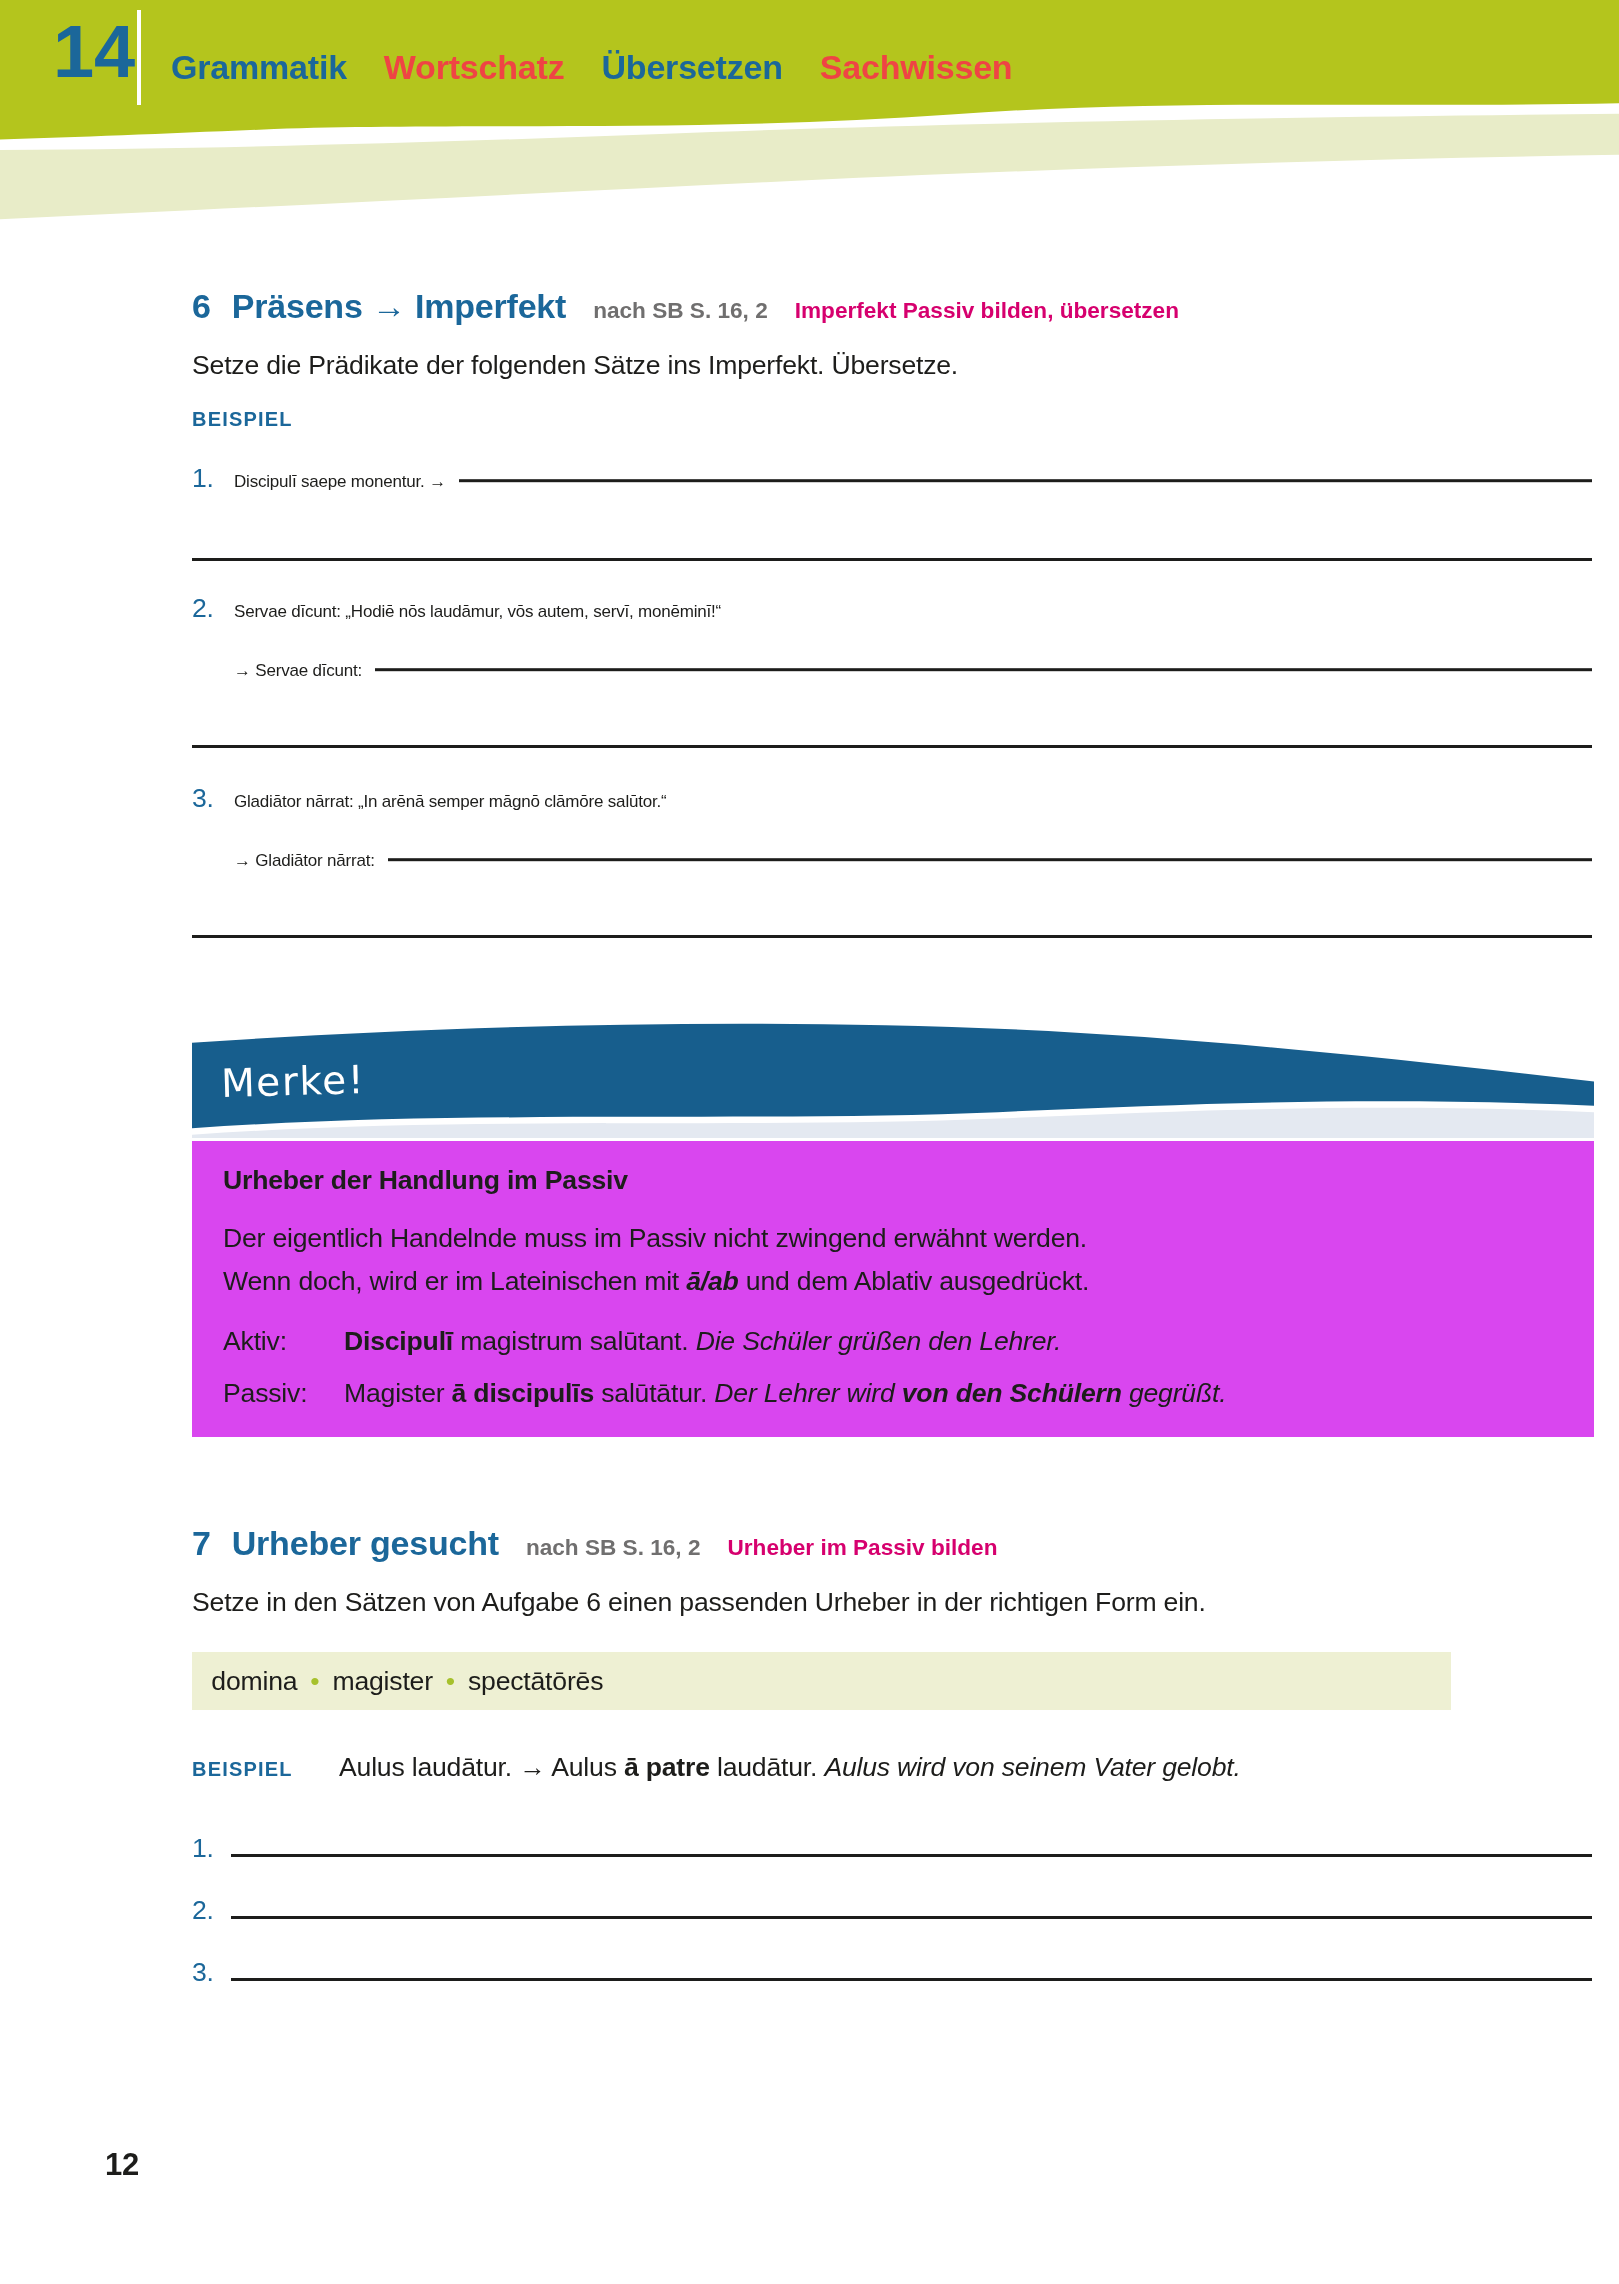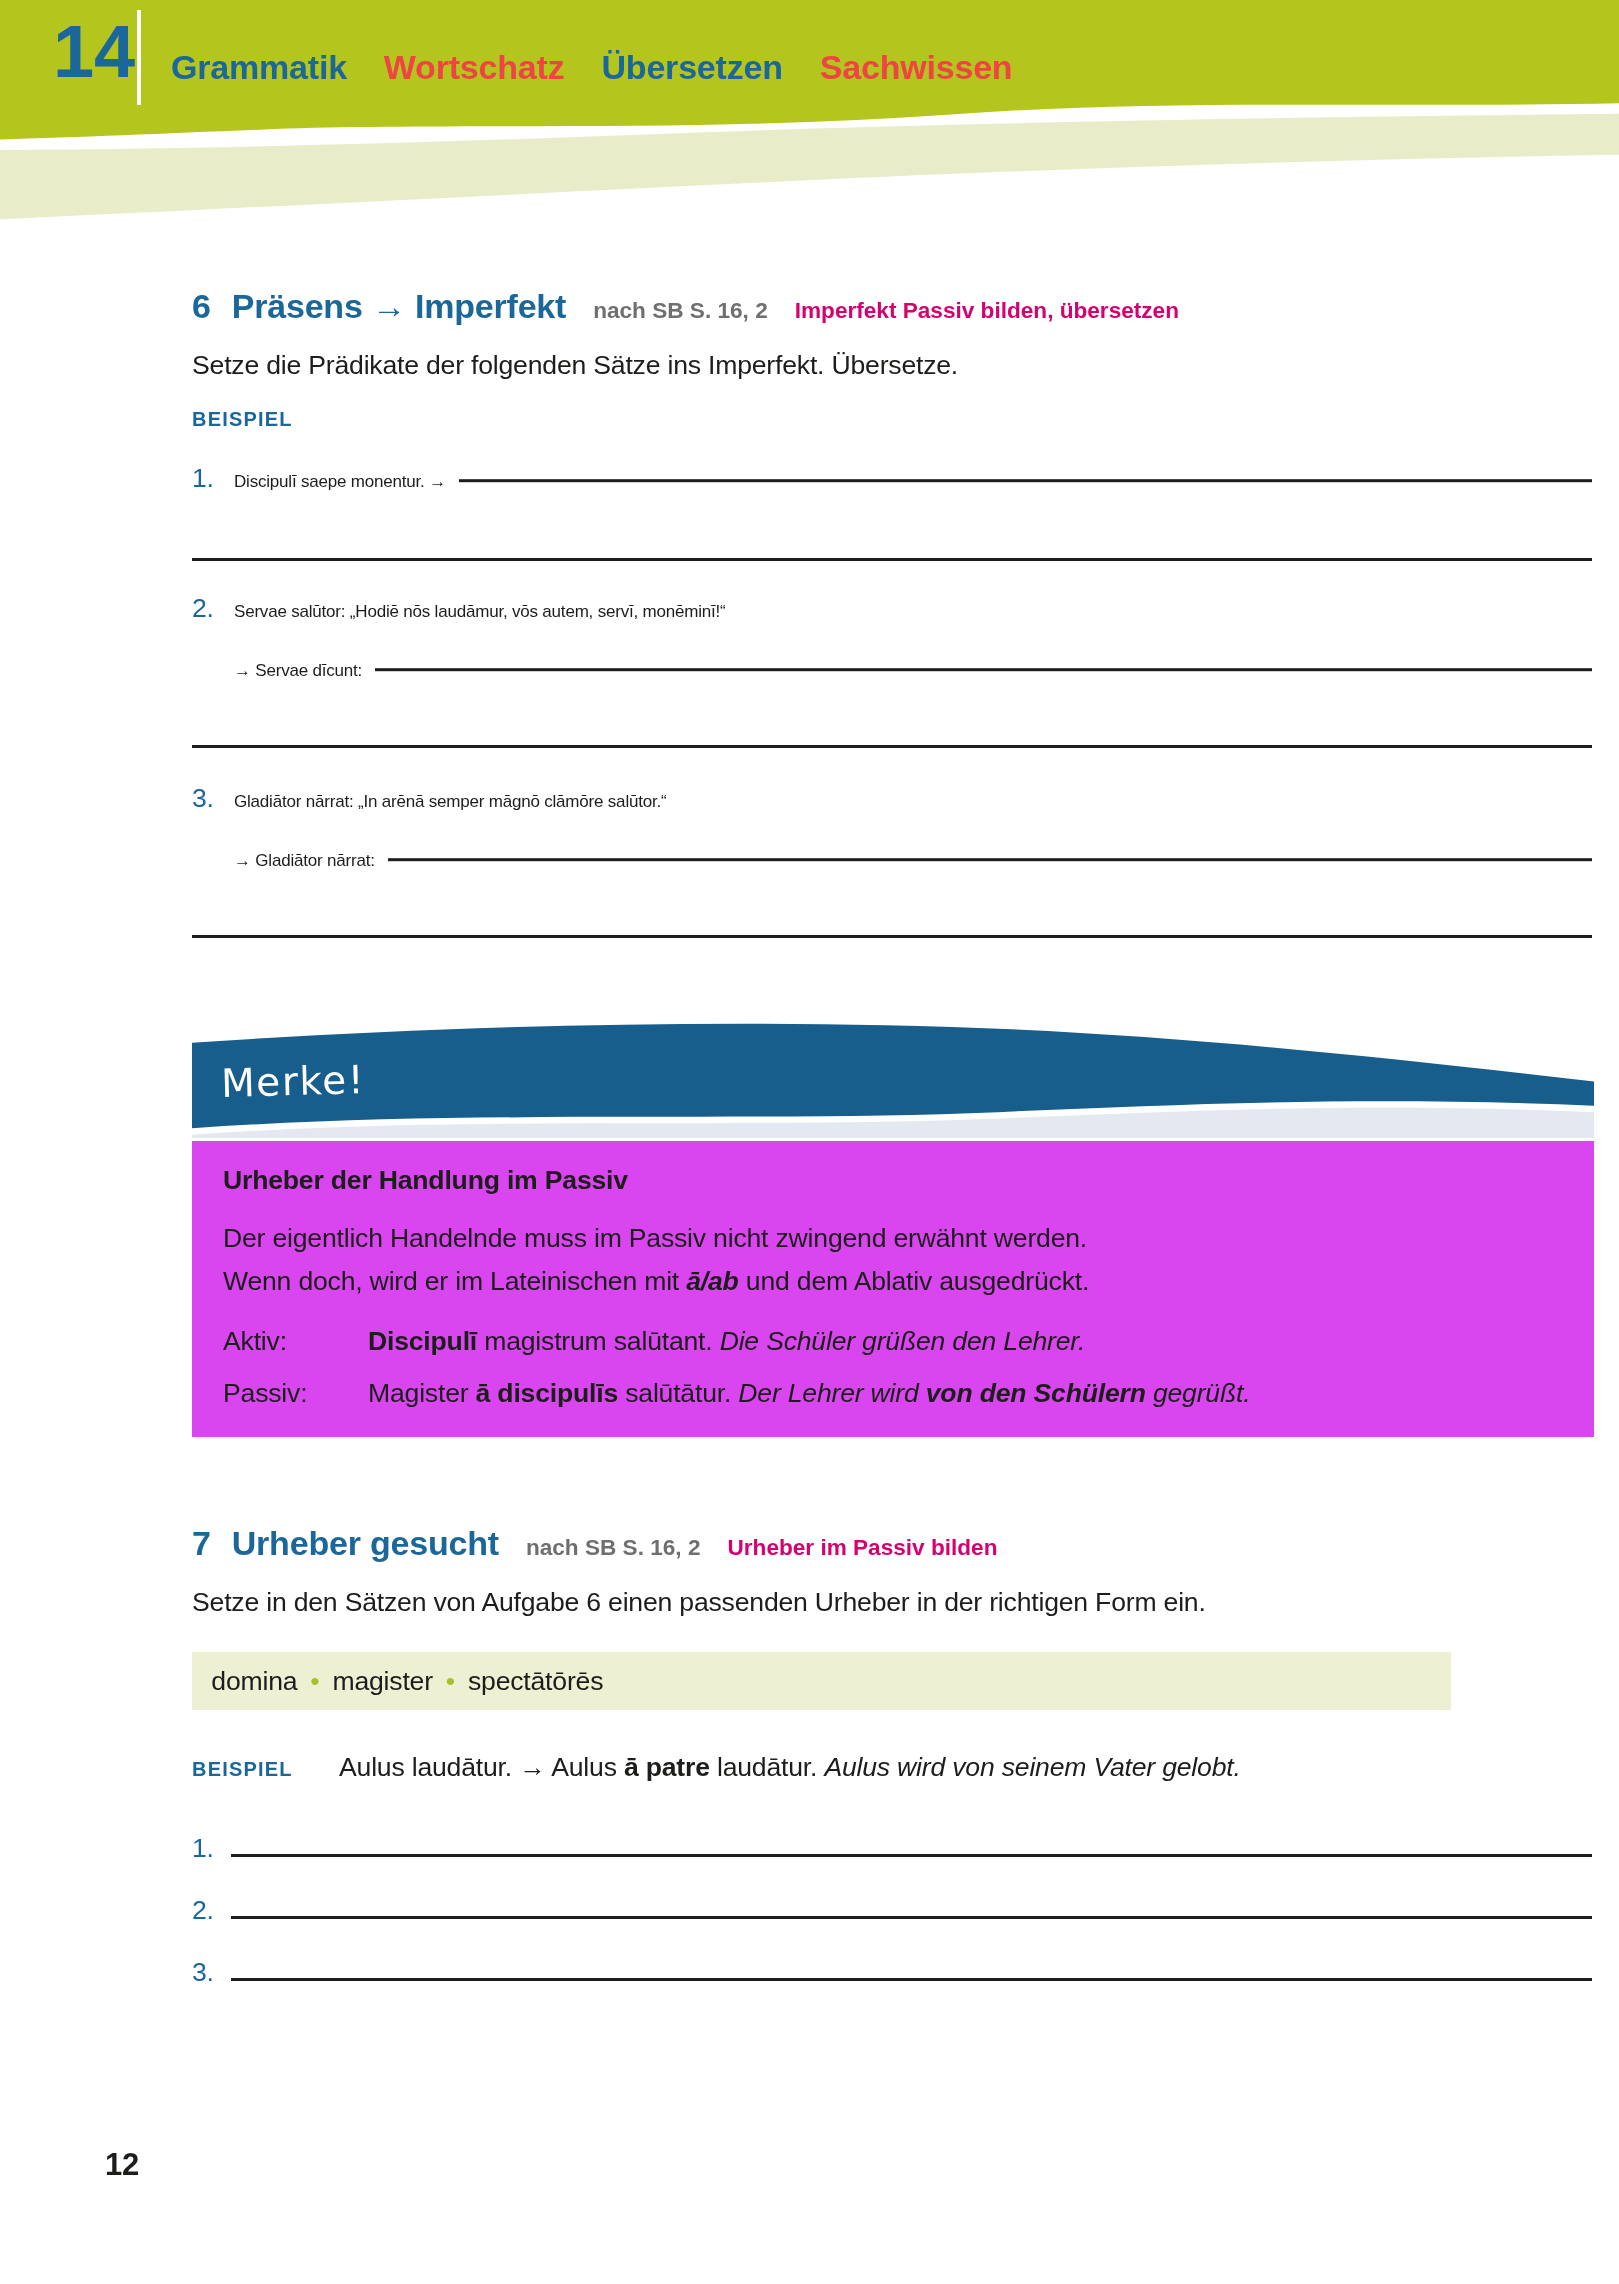--- a/index.html
+++ b/index.html
@@ -48,21 +48,21 @@
   .merke{position:relative;margin-top:79px;width:1402px;}
   .merke-title{
     position:absolute;left:29px;top:42px;
     font-size:39px;color:#ffffff;letter-spacing:1.6px;
     font-family:"DejaVu Sans",sans-serif;
     transform:rotate(-1.5deg);
   }
   .merke-body{background:#d946ef;padding:24px 32px 28px 31px;}
   .merke-head{font-size:26.6px;font-weight:bold;margin:0;}
   .merke-para{font-size:26.6px;line-height:1.6;margin:21px 0 0 0;}
-  .voice-row{display:flex;align-items:flex-end;margin-top:24px;gap:24px;}
+  .voice-row{display:flex;align-items:flex-end;margin-top:24px;}
   .voice-label{font-size:26.6px;width:121px;flex:none;}
   .voice-text{font-size:26.6px;}
   
   .word-box{
     margin-top:34px;width:1259px;height:58px;background:#eef0d3;
     display:flex;align-items:center;padding-left:19.3px;box-sizing:border-box;
     font-size:26.6px;
   }
   .word-sep{color:#a6c12c;margin:0 13px;font-size:26.6px;}
   .blank-row{display:flex;align-items:baseline;margin-top:35px;height:27px;}
@@ -107,21 +107,21 @@
 
     <div class="item-row">
       <span class="item-num">1.</span>
       <span class="item-text">Discipulī saepe monentur. →</span>
       <span class="fill-line"></span>
     </div>
     <div class="full-line"></div>
 
     <div class="item-row">
       <span class="item-num">2.</span>
-      <span class="item-text">Servae salūtor: „Hodiē nōs laudāmur, vōs autem, servī, monēminī!“</span>
+      <span class="item-text">Servae dīcunt: „Hodiē nōs laudāmur, vōs autem, servī, monēminī!“</span>
     </div>
     <div class="arrow-row">
       <span class="item-text">→ Servae dīcunt:</span>
       <span class="fill-line"></span>
     </div>
     <div class="full-line"></div>
 
     <div class="item-row" style="margin-top:35px;">
       <span class="item-num">3.</span>
       <span class="item-text">Gladiātor nārrat: „In arēnā semper māgnō clāmōre salūtor.“</span>

